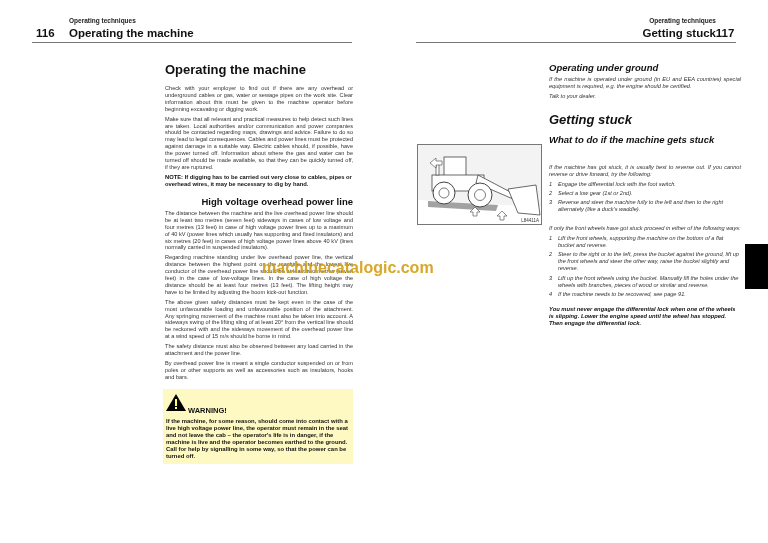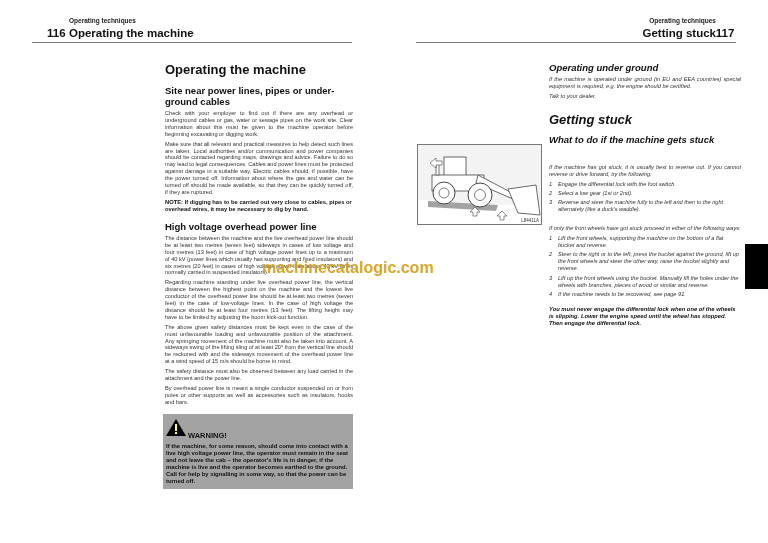--- a/index.html
+++ b/index.html
@@ -11,49 +11,48 @@
   .pgnum { font-size:11.5px; font-weight:bold; color:#111; }
   .rule { height:1px; background:#777; }
   .h1 { font-size:13px; font-weight:bold; color:#111; }
   .h2 { font-size:9.5px; font-weight:bold; color:#111; line-height:11px; }
   .p { font-size:5.6px; line-height:6.9px; color:#333; margin:0 0 3px 0; text-align:justify; }
   .pb { font-size:5.8px; line-height:7px; color:#111; font-weight:bold; margin:0 0 3px 0; }
   .col { position:absolute; }
   ol.steps { list-style:none; margin:0 0 3px 0; padding:0; }
   ol.steps li { display:flex; font-size:5.6px; line-height:6.9px; color:#333; margin-bottom:2.5px; }
   ol.steps li .n { width:9px; flex:0 0 9px; }
-  .warn { background:#a3a3a3; padding:5px 4px 4px 3px; }
+  .warn { background:#fef9c3; padding:5px 4px 4px 3px; }
   .warn-head { display:flex; align-items:flex-end; margin-bottom:3px; }
   .warn-title { font-size:7.5px; font-weight:bold; color:#111; margin-left:2px; }
   .warn-text { font-size:5.9px; line-height:7px; font-weight:bold; color:#111; margin:0; }
   .figure { border:1px solid #777; background:#f3f3f3; }
   .fig-label { position:absolute; right:2px; bottom:1px; font-size:4.5px; color:#333; }
   .watermark { font-size:16px; font-weight:bold; color:#d4a017; opacity:0.92; white-space:nowrap; }
   .tab { background:#000; }
 </style>
 </head>
 <body>
 
 <div class="abs hdr-sub" style="left:69px;top:17px;">Operating techniques</div>
-<div class="abs pgnum" style="left:47px;top:27px;">116</div>
+<div class="abs pgnum" style="left:36px;top:27px;">116</div>
 <div class="abs hdr-title" style="left:69px;top:27px;">Operating the machine</div>
 <div class="abs rule" style="left:32px;top:42px;width:320px;"></div>
 
 <div class="abs hdr-sub" style="left:626px;top:17px;width:90px;text-align:right;">Operating techniques</div>
 <div class="abs hdr-title" style="left:600px;top:27px;width:116px;text-align:right;">Getting stuck</div>
 <div class="abs pgnum" style="left:714px;top:27px;width:22px;text-align:center;">117</div>
 <div class="abs rule" style="left:416px;top:42px;width:320px;"></div>
 
 <div class="col" style="left:165px;top:62px;width:188px;">
   <div class="h1" style="margin-bottom:8px;">Operating the machine</div>
-  <div class="h2" style="margin-bottom:3px;">Site near power lines, pipes or under-ground cables</div>
   <p class="p">Check with your employer to find out if there are any overhead or underground cables or gas, water or sewage pipes on the work site. Clear information about this must be given to the machine operator before beginning excavating or digging work.</p>
   <p class="p">Make sure that all relevant and practical measures to help detect such lines are taken. Local authorities and/or communication and power companies should be contacted regarding maps, drawings and advice. Failure to do so may lead to legal consequences. Cables and power lines must be protected against damage in a suitable way. Electric cables should, if possible, have the power turned off. Information about where the gas and water can be turned off should be made available, so that they can be quickly turned off, if they are ruptured.</p>
   <p class="pb">NOTE: If digging has to be carried out very close to cables, pipes or overhead wires, it may be necessary to dig by hand.</p>
-  <div class="h2" style="margin-top:8px;margin-bottom:3px;">High voltage overhead power line</div>
+  <div class="h2" style="margin-top:8px;margin-bottom:3px;text-align:right;">High voltage overhead power line</div>
   <p class="p">The distance between the machine and the live overhead power line should be at least two metres (seven feet) sideways in cases of low voltage and four metres (13 feet) in case of high voltage power lines up to a maximum of 40 kV (power lines which usually has supporting and fixed insulators) and six metres (20 feet) in cases of high voltage power lines above 40 kV (lines normally carried in suspended insulators).</p>
   <p class="p">Regarding machine standing under live overhead power line, the vertical distance between the highest point on the machine and the lowest live conductor of the overhead power line should be at least two metres (seven feet) in the case of low-voltage lines. In the case of high voltage the distance should be at least four metres (13 feet). The lifting height may have to be limited by adjusting the boom kick-out function.</p>
   <p class="p">The above given safety distances must be kept even in the case of the most unfavourable loading and unfavourable position of the attachment. Any springing movement of the machine must also be taken into account. A sideways swing of the lifting sling of at least 20° from the vertical line should be reckoned with and the sideways movement of the overhead power line at a wind speed of 15 m/s should be borne in mind.</p>
   <p class="p">The safety distance must also be observed between any load carried in the attachment and the power line.</p>
   <p class="p">By overhead power line is meant a single conductor suspended on or from poles or other supports as well as accessories such as insulators, hooks and bars.</p>
 
   <div class="warn" style="margin-top:8px;margin-left:-2px;">
     <div class="warn-head">
       <span>
         <svg width="20" height="17" viewBox="0 0 20 17">

